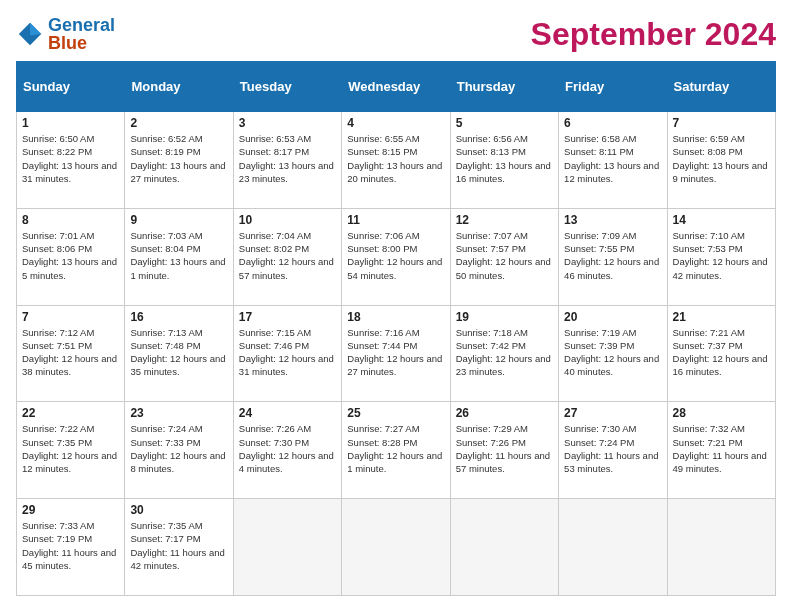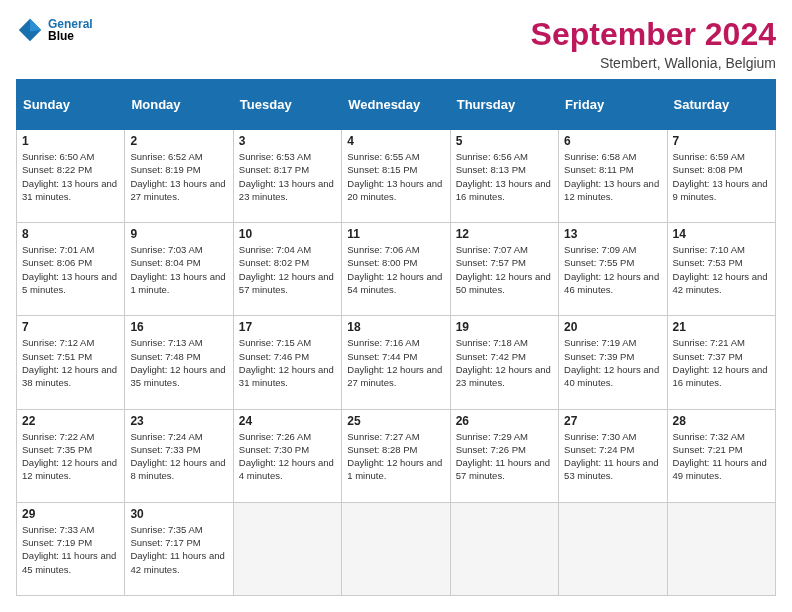--- a/index.html
+++ b/index.html
@@ -22,21 +22,21 @@
       justify-content: space-between;
       align-items: flex-start;
       margin-bottom: 8px;
     }
     .logo {
       display: flex;
       align-items: center;
       gap: 4px;
     }
     .logo-text {
-      font-size: 12px;
+      font-size: 18px;
       font-weight: bold;
       color: #333;
       line-height: 1;
     }
     .logo-text span {
       color: #1a6faf;
     }
     .logo-icon {
       width: 28px;
       height: 28px;
@@ -98,27 +98,26 @@
 <div class="page">
   <div class="header">
     <div class="logo">
       <svg class="logo-icon" viewBox="0 0 40 40">
         <polygon points="20,4 36,20 20,36 4,20" fill="#1a6faf"></polygon>
         <polygon points="20,4 36,20 20,22" fill="#2a8fd4"></polygon>
       </svg>
       <div>
         <div class="logo-text">
           <span>General</span><br>
-          <span style="color:#000000">Blue</span>
+          <span style="color:#c2410c">Blue</span>
         </div>
       </div>
     </div>
     <div class="title-section">
       <div class="month-title">September 2024</div>
-      <div class="location">Stembert, Wallonia, Belgium</div>
     </div>
   </div>
 
   <table class="calendar-table">
     <thead>
       <tr>
         <th>Sunday</th>
         <th>Monday</th>
         <th>Tuesday</th>
         <th>Wednesday</th>

